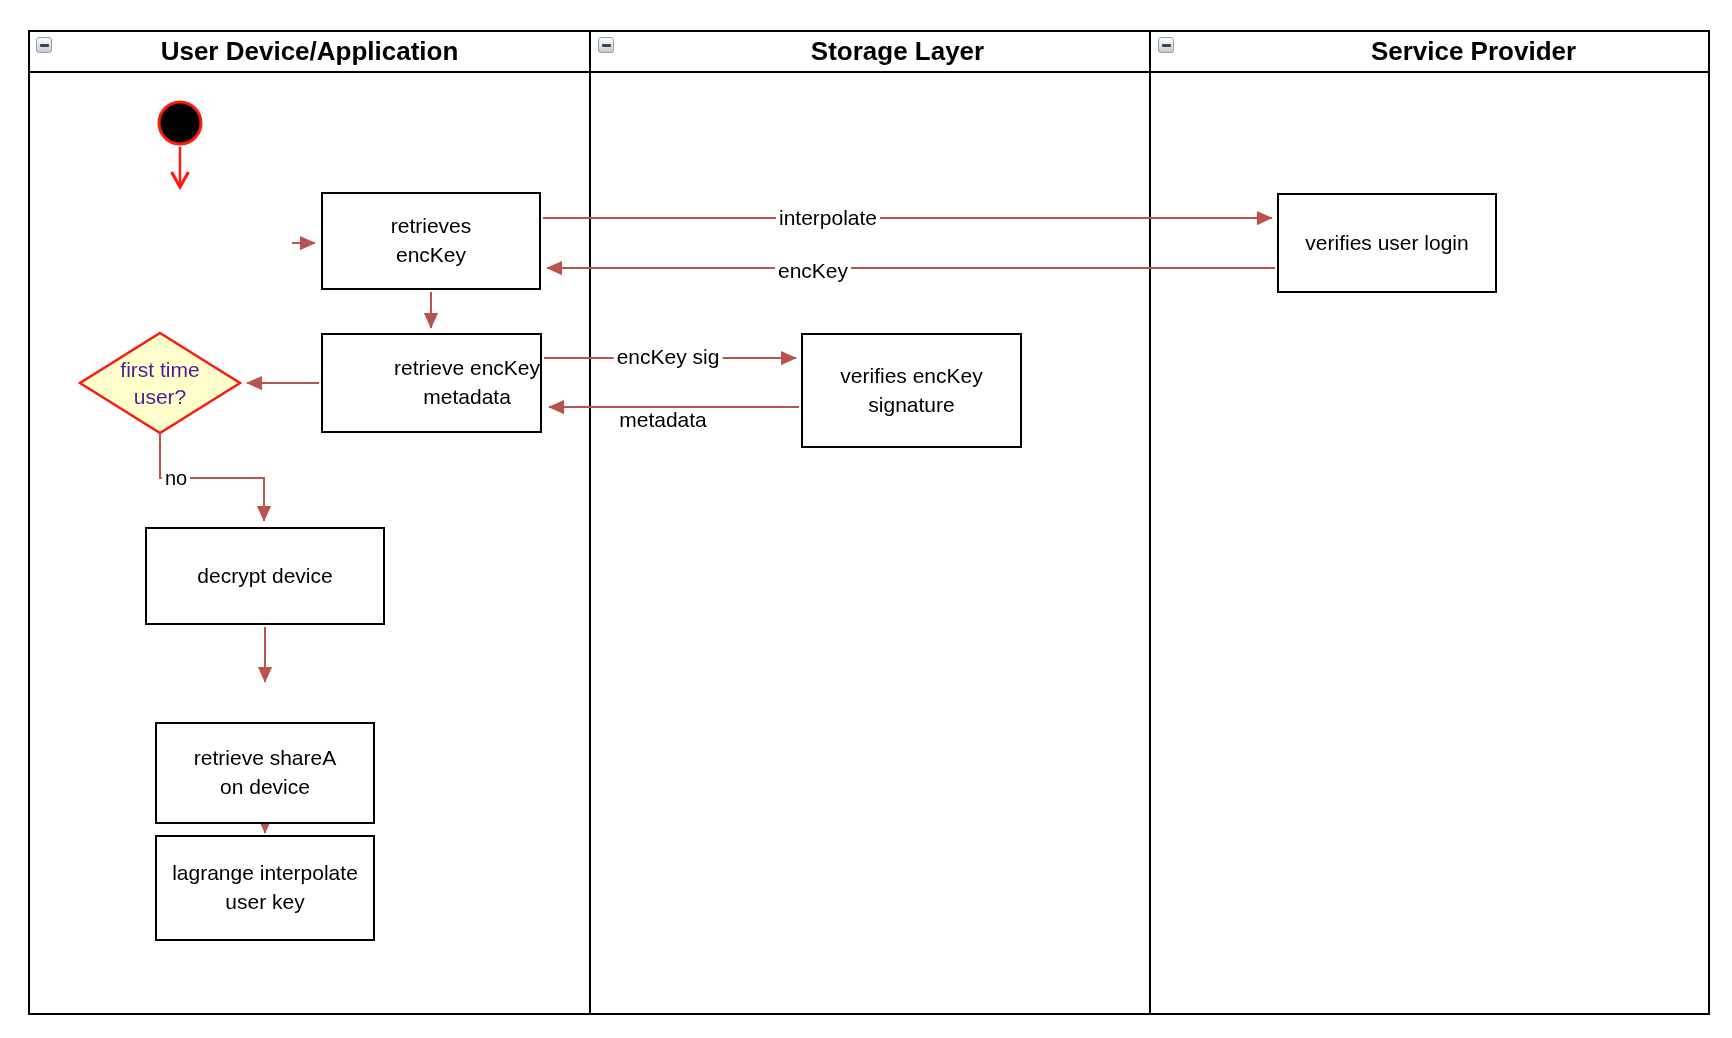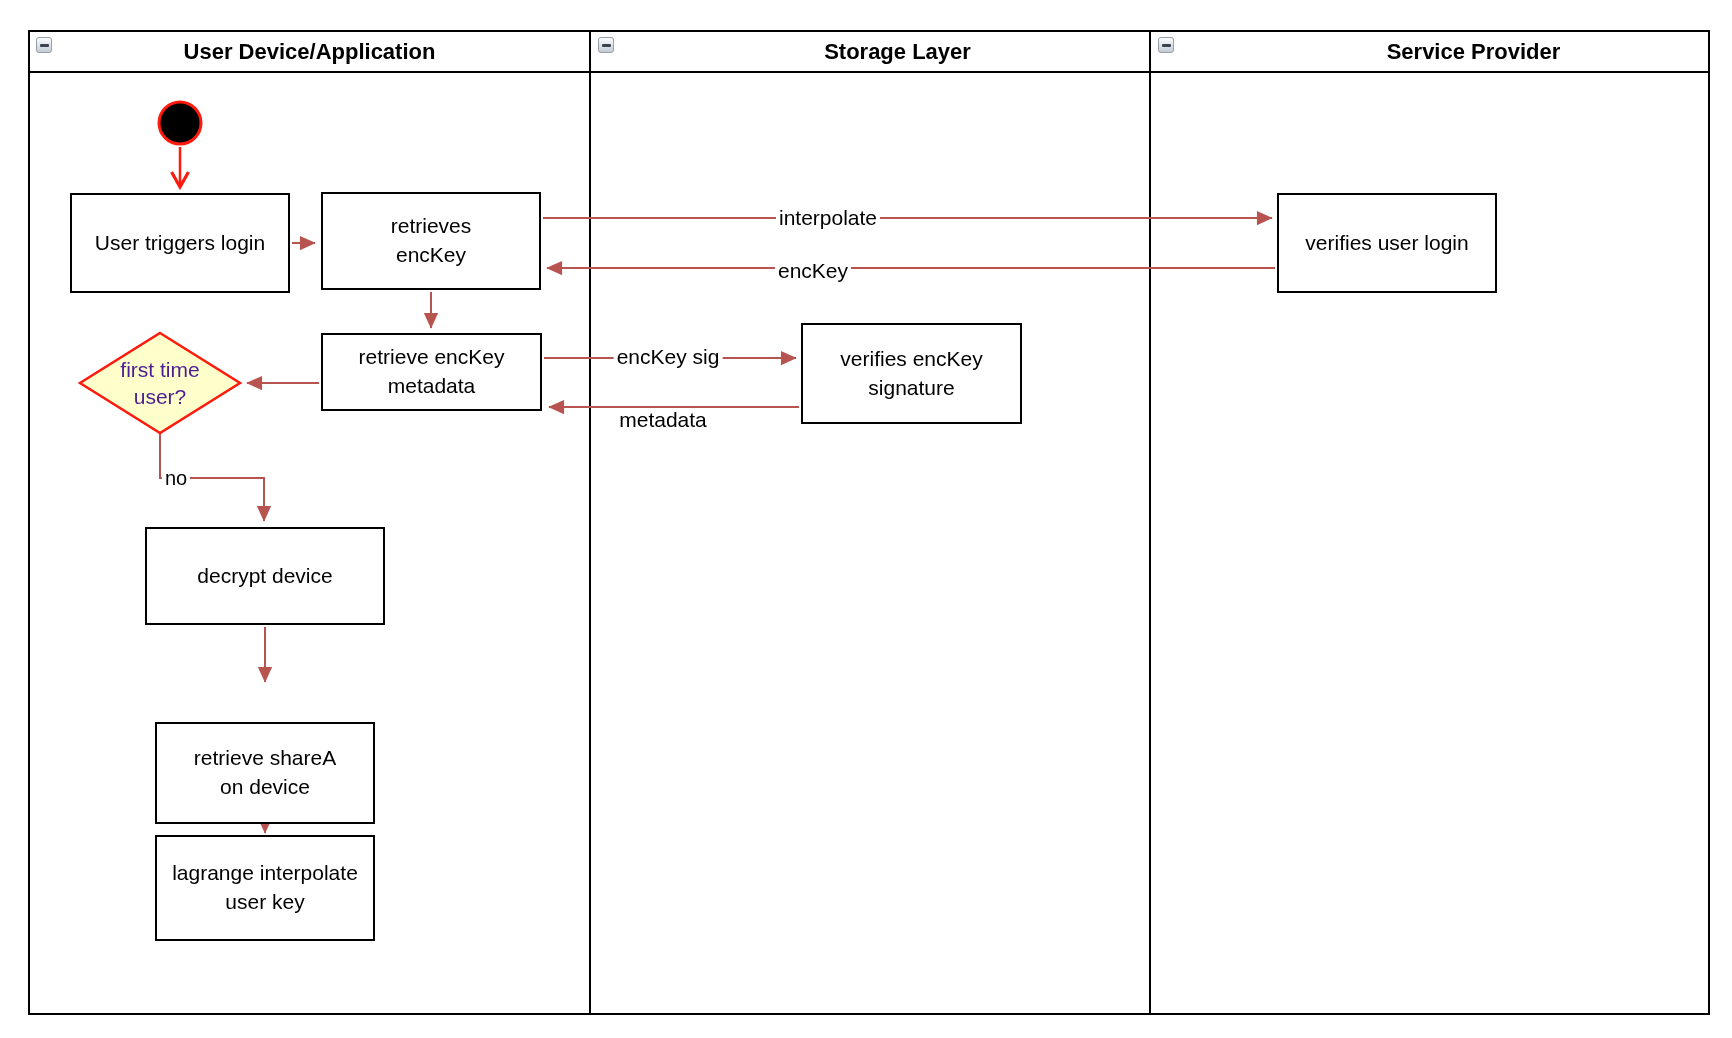--- a/index.html
+++ b/index.html
@@ -34,21 +34,21 @@
     left: 28px; top: 71px;
     width: 1682px; height: 2px;
     background: #000000;
   }
   .lane-header {
     position: absolute;
     top: 32px; height: 39px;
     display: flex;
     align-items: center;
     justify-content: center;
-    font-size: 22px;
+    font-size: 26px;
     font-weight: bold;
     color: #000000;
   }
   .collapse-btn {
     position: absolute;
     top: 37px;
     width: 16px; height: 16px;
     box-sizing: border-box;
     border: 1px solid #97a0aa;
     border-radius: 3px;
@@ -170,30 +170,27 @@
 
     <path d="M265,627 L265,682" stroke="#B85450" stroke-width="2" fill="none" marker-end="url(#mBrown)"></path>
 
     <path d="M265,792 L265,833" stroke="#B85450" stroke-width="2" fill="none" marker-end="url(#mBrown)"></path>
 
     <circle cx="180" cy="123" r="21" fill="#000000" stroke="#FF1A0E" stroke-width="3"></circle>
 
     <polygon points="160,333 240,383 160,433 80,383" fill="#FFFFCC" stroke="#FF1A0E" stroke-width="2.5"></polygon>
   </svg>
 
-  <div class="node" style="left:70px;top:193px;width:220px;height:100px;">
-    <span>User triggers login</span>
-  </div>
 
   <div class="node" style="left:321px;top:192px;width:220px;height:98px;">
     <span>retrieves
 encKey</span>
   </div>
 
-  <div class="node" style="left:321px;top:333px;width:221px;height:78px;">
+  <div class="node" style="left:321px;top:333px;width:221px;height:100px;justify-content:flex-end;">
     <span>retrieve encKey
 metadata</span>
   </div>
 
   <div class="diamond-label">
     <span>first time
 user?</span>
   </div>
 
   <div class="node" style="left:145px;top:527px;width:240px;height:98px;">
@@ -203,21 +200,21 @@
   <div class="node" style="left:155px;top:688px;width:220px;height:102px;margin-top:34px;">
     <span>retrieve shareA
 on device</span>
   </div>
 
   <div class="node" style="left:155px;top:835px;width:220px;height:106px;">
     <span>lagrange interpolate
 user key</span>
   </div>
 
-  <div class="node" style="left:801px;top:323px;width:221px;height:101px;">
+  <div class="node" style="left:801px;top:333px;width:221px;height:115px;">
     <span>verifies encKey
 signature</span>
   </div>
 
   <div class="node" style="left:1277px;top:193px;width:220px;height:100px;">
     <span>verifies user login</span>
   </div>
 
   <div class="edge-label" style="left:828px;top:218px;">interpolate</div>
   <div class="edge-label" style="left:813px;top:271px;">encKey</div>

